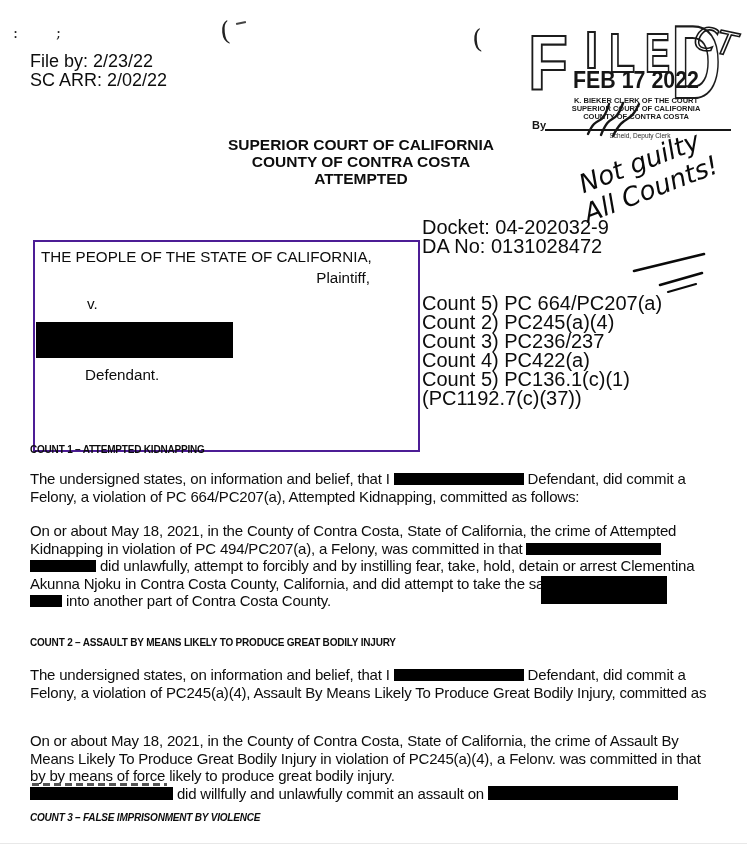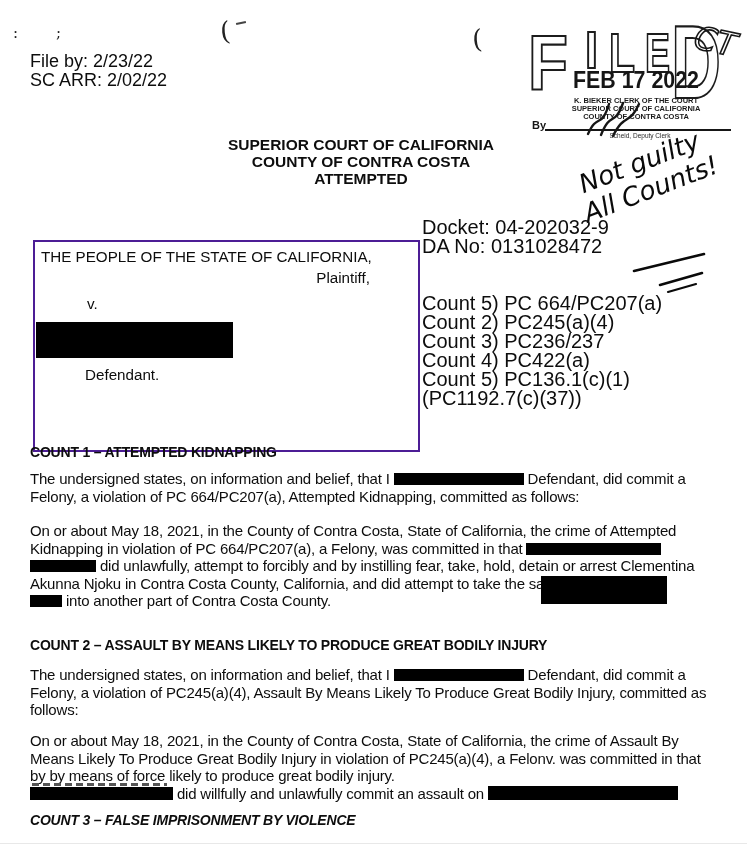--- a/index.html
+++ b/index.html
@@ -20,21 +20,21 @@
   .caption-box div{position:absolute;font-size:15.2px;}
   .cap-name{left:6px;top:6px;}
   .cap-plaintiff{right:48px;top:27px;}
   .cap-v{left:52px;top:53px;}
   .cap-bar{left:1px;top:80px;width:197px;height:36px;background:#000;}
   .cap-def{left:50px;top:124px;}
   
   .case-info{left:422px;top:218px;font-size:20px;line-height:19px;white-space:nowrap;}
   .gap{height:19px;}
   
-  .heading{left:30px;font-weight:bold;font-size:14px;letter-spacing:-0.2px;white-space:nowrap;}
+  .heading{left:30px;font-weight:bold;font-size:10px;letter-spacing:-0.2px;white-space:nowrap;}
   .para{left:30px;position:absolute;font-size:15px;line-height:17.5px;letter-spacing:-0.2px;}
   .pline{white-space:nowrap;}
   .redact{display:inline-block;background:#000;vertical-align:-1px;position:relative;}
   .redact.tops::before{content:"";position:absolute;left:2px;right:6px;top:-4px;height:3px;
     background:repeating-linear-gradient(90deg,#555 0 7px,transparent 7px 11px);}
   .redact-abs{position:absolute;background:#000;}
   .scan-edge{left:0;top:843px;width:747px;height:1px;background:#e8e8e8;}
 </style>
 </head>
 <body>
@@ -112,32 +112,31 @@
 
   <div class="abs heading" style="top:444px;">COUNT 1 – ATTEMPTED KIDNAPPING</div>
 
   <div class="para" style="top:470px;">
     <div class="pline"><span>The undersigned states, on information and belief, that I </span><span class="redact" style="width: 130px; height: 12px;"></span><span>  Defendant, did commit a</span></div>
     <div class="pline"><span>Felony, a violation of PC 664/PC207(a), Attempted Kidnapping, committed as follows:</span></div>
   </div>
 
   <div class="para" style="top:522px;">
     <div class="pline"><span>On or about May 18, 2021, in the County of Contra Costa, State of California, the crime of Attempted</span></div>
-    <div class="pline"><span>Kidnapping in violation of PC 664/PC207(a), a Felony, was committed in that </span><span class="redact" style="width: 135px; height: 12px;"></span></div>
+    <div class="pline"><span>Kidnapping in violation of PC 494/PC207(a), a Felony, was committed in that </span><span class="redact" style="width: 135px; height: 12px;"></span></div>
     <div class="pline"><span class="redact" style="width: 66px; height: 12px;"></span><span> did unlawfully, attempt to forcibly and by instilling fear, take, hold, detain or arrest Clementina</span></div>
     <div class="pline"><span>Akunna Njoku in Contra Costa County, California, and did attempt to take the said </span><span class="redact-abs" style="left: 511px; top: 54px; width: 126px; height: 28px;"></span></div>
     <div class="pline"><span class="redact" style="width: 32px; height: 12px;"></span><span> into another part of Contra Costa County.</span></div>
   </div>
 
   <div class="abs heading" style="top:637px;">COUNT 2 – ASSAULT BY MEANS LIKELY TO PRODUCE GREAT BODILY INJURY</div>
 
   <div class="para" style="top:666px;">
     <div class="pline"><span>The undersigned states, on information and belief, that I </span><span class="redact" style="width: 130px; height: 12px;"></span><span>  Defendant, did commit a</span></div>
     <div class="pline"><span>Felony, a violation of PC245(a)(4), Assault By Means Likely To Produce Great Bodily Injury, committed as</span></div>
-    <div class="pline"><span>follows:</span></div>
   </div>
 
   <div class="para" style="top:732px;">
     <div class="pline"><span>On or about May 18, 2021, in the County of Contra Costa, State of California, the crime of Assault By</span></div>
     <div class="pline"><span>Means Likely To Produce Great Bodily Injury in violation of PC245(a)(4), a Felonv. was committed in that</span></div>
     <div class="pline"><span>by by means of force likely to produce great bodily injury.</span></div>
     <div class="pline"><span class="redact tops" style="width: 143px; height: 13px;"></span><span> did willfully and unlawfully commit an assault on </span><span class="redact" style="width: 190px; height: 14px;"></span></div>
   </div>
 
   <div class="abs heading" style="top:812px;font-style:italic;">COUNT 3 – FALSE IMPRISONMENT BY VIOLENCE</div>

